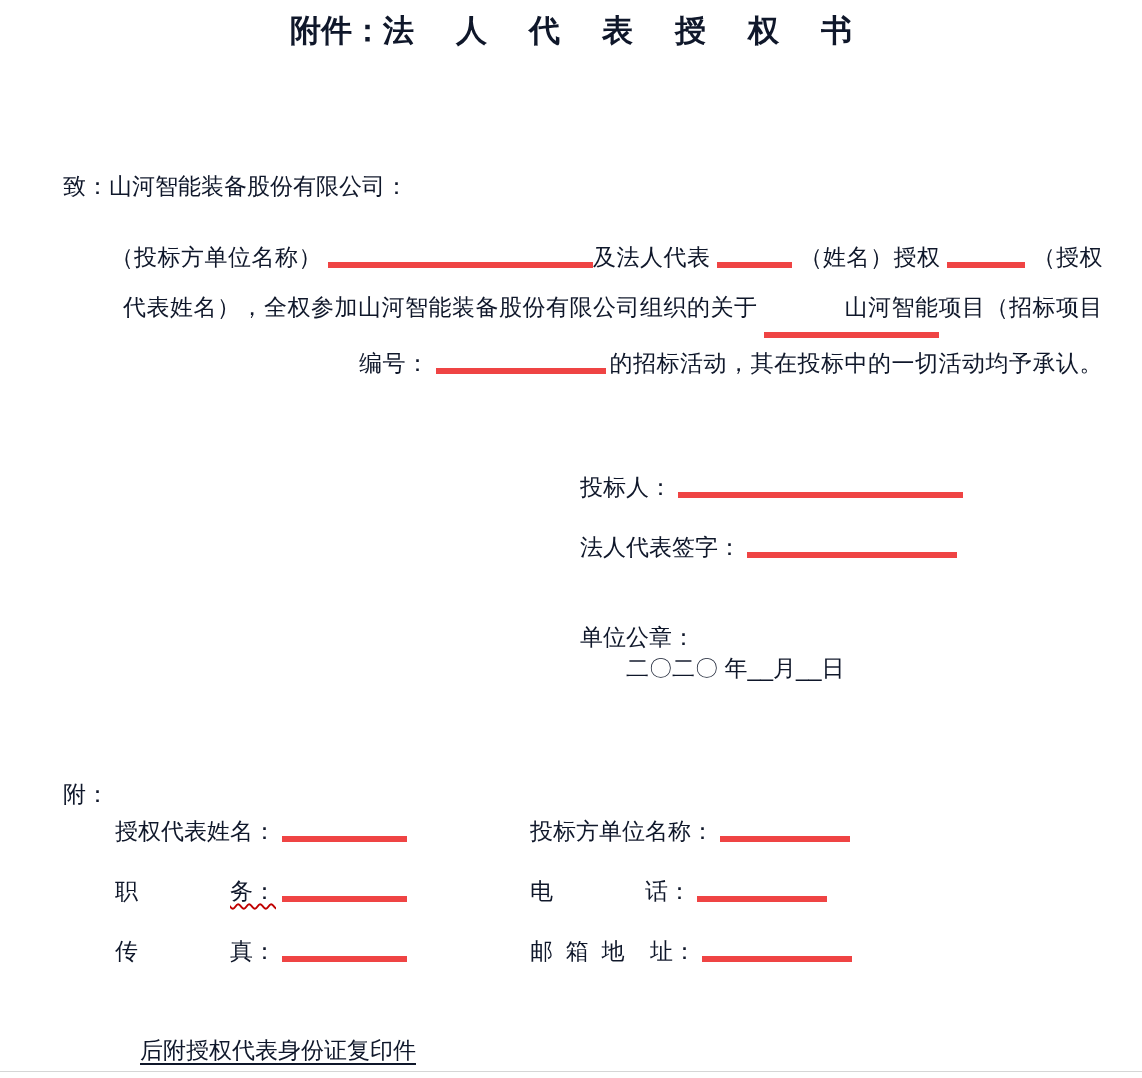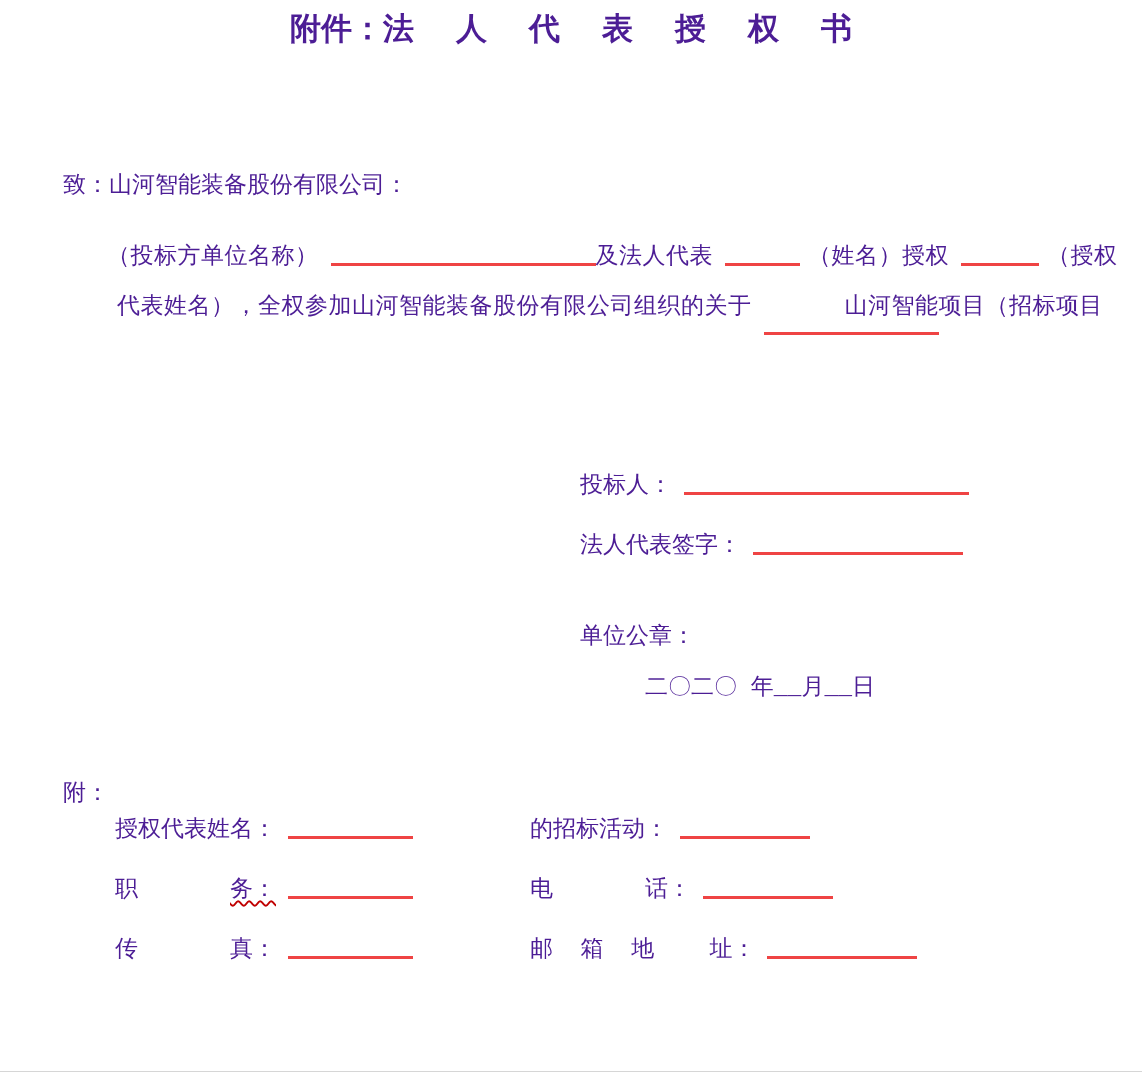--- a/index.html
+++ b/index.html
@@ -1,42 +1,42 @@
 <!DOCTYPE html>
 <html><head>
 <meta charset="utf-8">
 <style>
   html,body{margin:0;padding:0;background:#fff;}
   .page{
     position:relative;
     width:1142px;height:1078px;
     background:#ffffff;
-    font-family:Liberation Mono, monospace;
-    color:#4c1d95;
+    font-family:Liberation Sans, sans-serif;
+    color:#0f172a;
     overflow:hidden;
   }
   .abs{position:absolute;}
   .doc-title{
     left:0;top:8px;width:1142px;
     text-align:center;
     font-size:31px;font-weight:bold;
     line-height:46px;
     white-space:nowrap;
   }
   .title-main{letter-spacing:42px;margin-right:-42px;}
   .txt{font-size:23px;line-height:32px;white-space:nowrap;}
   .para{left:63px;top:232px;width:1040px;font-size:23px;letter-spacing:0.5px;}
   .para .pline{line-height:50px;white-space:nowrap;text-align:right;}
   .para .indent{padding-left:44px;}
   .blank{
     display:inline-block;
-    border-bottom:3px solid #ef4444;
+    border-bottom:6px solid #ef4444;
     height:24px;
     margin-bottom:-3px;
-    margin-left:12px;
+    margin-left:6px;
     vertical-align:baseline;
     white-space:pre;
   }
   .blank.filled{height:auto;margin-bottom:0;}
   .b-unit{width:265px;}
   .b-rep{width:75px;margin-right:8px;}
   .b-name{width:78px;margin-right:8px;}
   .b-proj{width:175px;}
   .b-projnum{width:170px;margin-right:4px;}
   .b-bidder{width:285px;}
@@ -71,49 +71,53 @@
 
   <div class="abs txt" style="left:63px;top:170px;">致：山河智能装备股份有限公司：</div>
 
   <div class="abs para">
     <div class="pline indent">
       <span>（投标方单位名称）</span><span class="blank b-unit"></span><span>及法人代表</span><span class="blank b-rep"></span><span>（姓名）授权</span><span class="blank b-name"></span><span>（授权</span>
     </div>
     <div class="pline">
       <span>代表姓名），全权参加山河智能装备股份有限公司组织的关于</span><span class="blank filled b-proj">&nbsp;山河智能</span><span>项目（招标项目</span>
     </div>
+    <div class="pline">
+      <span>编号：</span><span class="blank b-projnum"></span><span>的招标活动，其在投标中的一切活动均予承认。</span>
+    </div>
   </div>
 
   <div class="abs txt" style="left:580px;top:468px;">
     <span>投标人：</span><span class="blank b-bidder"></span>
   </div>
   <div class="abs txt" style="left:580px;top:528px;">
     <span>法人代表签字：</span><span class="blank b-legal"></span>
   </div>
   <div class="abs txt" style="left:580px;top:589px;margin-top:32px;">单位公章：</div>
-  <div class="abs txt" style="left:645px;top:652px;margin-top:20px;">二〇二〇 年__月__日</div>
+  <div class="abs txt" style="left:626px;top:652px;">二〇二〇 年__月__日</div>
 
   <div class="abs txt" style="left:63px;top:778px;">附：</div>
 
   <div class="abs txt" style="left:115px;top:812px;">
     <span>授权代表姓名：</span><span class="blank b-s"></span>
   </div>
   <div class="abs txt" style="left:530px;top:812px;">
-    <span>的招标活动：</span><span class="blank b-m"></span>
+    <span>投标方单位名称：</span><span class="blank b-m"></span>
   </div>
 
   <div class="abs txt" style="left:115px;top:872px;">
     <span>职　　　　</span><span class="wavy">务：</span><span class="blank b-s"></span>
   </div>
   <div class="abs txt" style="left:530px;top:872px;">
     <span>电　　　　话：</span><span class="blank b-m"></span>
   </div>
 
   <div class="abs txt" style="left:115px;top:932px;">
     <span>传　　　　真：</span><span class="blank b-s"></span>
   </div>
   <div class="abs txt" style="left:530px;top:932px;">
     <span>邮&nbsp;&nbsp;箱&nbsp;&nbsp;地&nbsp;&nbsp;&nbsp;&nbsp;址：</span><span class="blank b-mail"></span>
   </div>
 
+  <div class="abs txt footer-note" style="left:140px;top:1034px;">后附授权代表身份证复印件</div>
 
   <div class="abs page-edge"></div>
 </div>
 
 </body></html>

